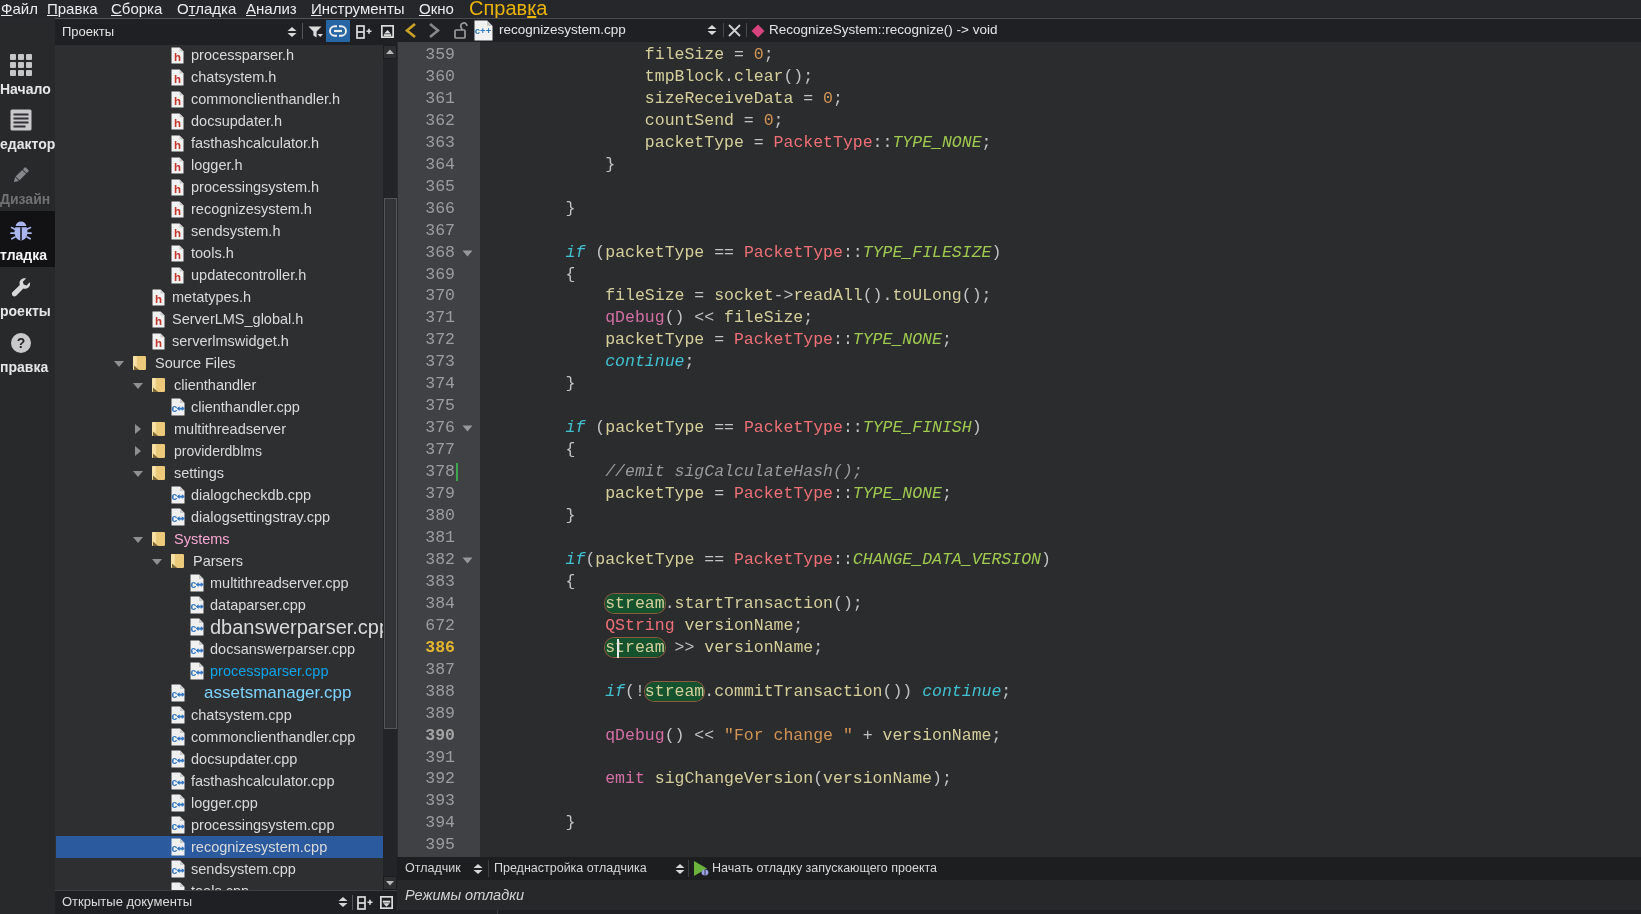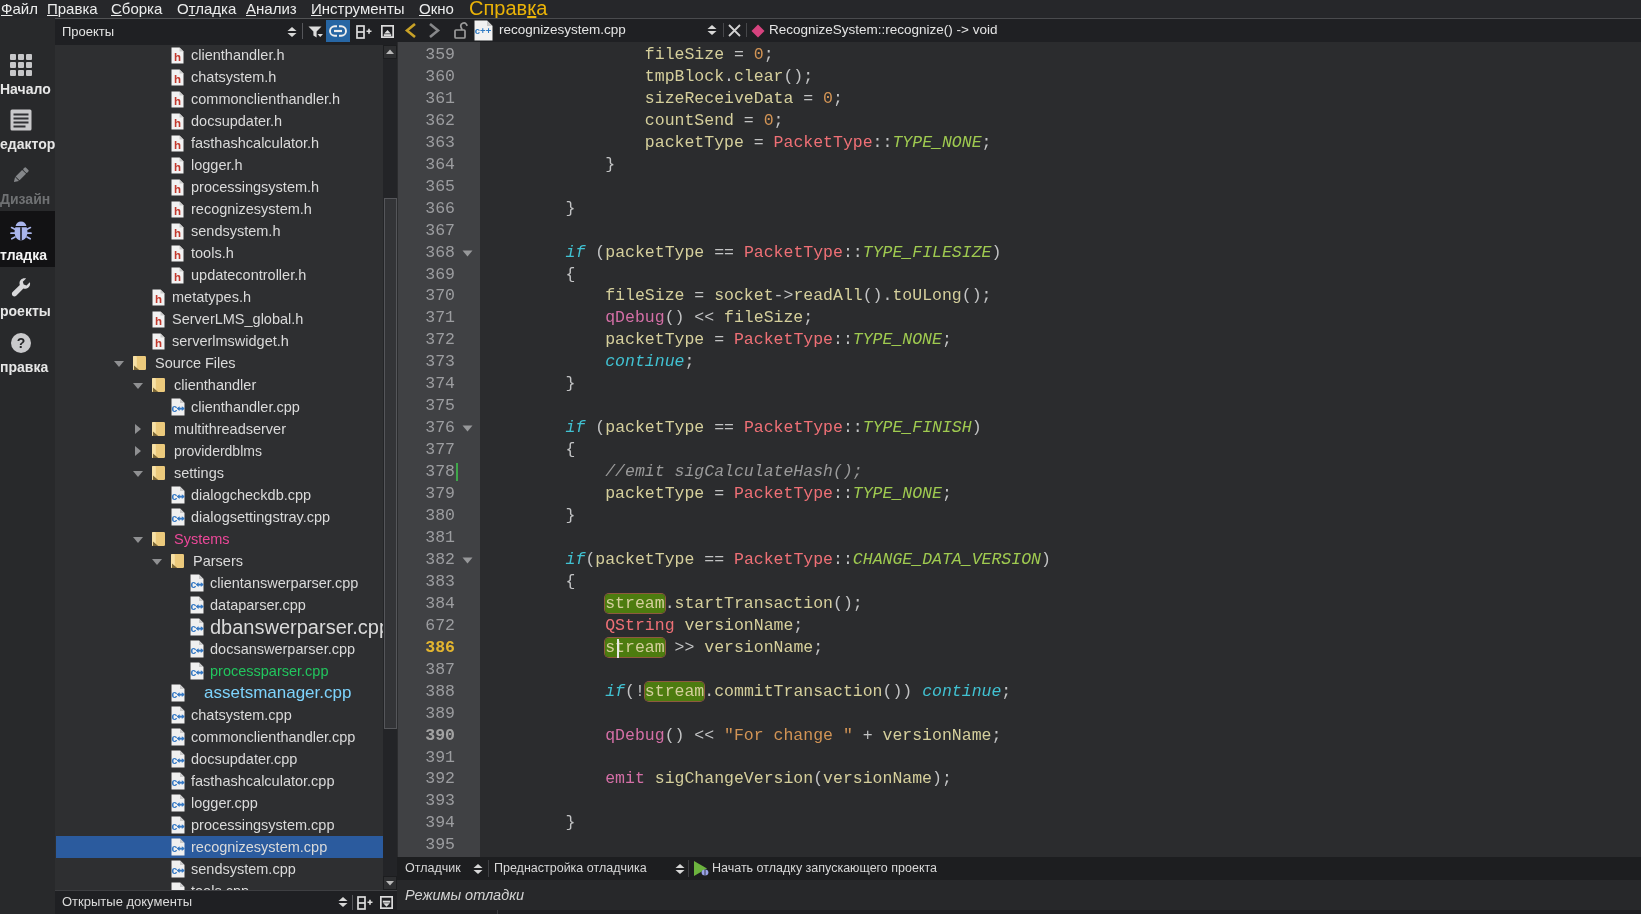--- a/index.html
+++ b/index.html
@@ -4,21 +4,21 @@
 html,body{width:1641px;height:914px;overflow:hidden;background:#2b2c2e;font-family:"Liberation Sans",sans-serif}
 .abs{position:absolute}
 .v{color:#d5cf9c}
 .p{color:#c2c3c4}
 .t{color:#ef7076}
 .e{color:#9fca50;font-style:italic}
 .k{color:#41c2d2;font-style:italic}
 .m{color:#d46fa6}
 .n{color:#d29455}
 .c{color:#9a9a9a;font-style:italic}
-.hl{background:#4d7c0f;box-shadow:0 0 0 1px #8e5a3e;border-radius:4px}
+.hl{background:#14532d;box-shadow:0 0 0 1px #8e5a3e;border-radius:9px}
 </style></head>
 <body>
 
 <div class="abs" style="left:0px;top:0px;width:1641px;height:18px;background:#26272a;"></div>
 <div class="abs" style="left:1px;top:0;height:18px;line-height:17px;font-size:15px;color:#eceded;"><u>Ф</u>айл</div>
 <div class="abs" style="left:47px;top:0;height:18px;line-height:17px;font-size:15px;color:#eceded;"><u>П</u>равка</div>
 <div class="abs" style="left:111px;top:0;height:18px;line-height:17px;font-size:15px;color:#eceded;"><u>С</u>борка</div>
 <div class="abs" style="left:177px;top:0;height:18px;line-height:17px;font-size:15px;color:#eceded;">О<u>т</u>ладка</div>
 <div class="abs" style="left:246px;top:0;height:18px;line-height:17px;font-size:15px;color:#eceded;"><u>А</u>нализ</div>
 <div class="abs" style="left:311px;top:0;height:18px;line-height:17px;font-size:15px;color:#eceded;"><u>И</u>нструменты</div>
@@ -107,21 +107,21 @@
     <path d="M3.2 8.6 L6.5 5 L9.8 8.6 Z" fill="#dcdcdc"></path>
     <rect x="2.8" y="9.2" width="7.4" height="1.9" fill="#dcdcdc"></rect>
   </svg>
 <div class="abs" style="left:55px;top:45px;width:328px;height:845px;background:#2e2f31;"></div>
 <div class="abs" style="left:56px;top:45px;width:327px;height:845px;overflow:hidden;">
 <svg class="abs" style="left:115px;top:2px" width="13" height="17">
       <path d="M0.5 0.5 H8.5 L12.5 4.5 V16.5 H0.5 Z" fill="#f2f2f2"></path>
       <path d="M8.5 0.5 L12.5 4.5 H8.5 Z" fill="#c9c9c9"></path>
       <text x="6.5" y="13.5" text-anchor="middle" font-family="Liberation Sans" font-weight="bold" font-size="11.5" fill="#c2382c">h</text>
     </svg>
-    <div class="abs" style="left:135px;top:-1px;height:22px;line-height:22px;font-size:14.5px;color:#dadada;white-space:nowrap;">clienthandler.h</div>
+    <div class="abs" style="left:135px;top:-1px;height:22px;line-height:22px;font-size:14.5px;color:#dadada;white-space:nowrap;">processparser.h</div>
 <svg class="abs" style="left:115px;top:24px" width="13" height="17">
       <path d="M0.5 0.5 H8.5 L12.5 4.5 V16.5 H0.5 Z" fill="#f2f2f2"></path>
       <path d="M8.5 0.5 L12.5 4.5 H8.5 Z" fill="#c9c9c9"></path>
       <text x="6.5" y="13.5" text-anchor="middle" font-family="Liberation Sans" font-weight="bold" font-size="11.5" fill="#c2382c">h</text>
     </svg>
     <div class="abs" style="left:135px;top:21px;height:22px;line-height:22px;font-size:14.5px;color:#dadada;white-space:nowrap;">chatsystem.h</div>
 <svg class="abs" style="left:115px;top:46px" width="13" height="17">
       <path d="M0.5 0.5 H8.5 L12.5 4.5 V16.5 H0.5 Z" fill="#f2f2f2"></path>
       <path d="M8.5 0.5 L12.5 4.5 H8.5 Z" fill="#c9c9c9"></path>
       <text x="6.5" y="13.5" text-anchor="middle" font-family="Liberation Sans" font-weight="bold" font-size="11.5" fill="#c2382c">h</text>
@@ -266,39 +266,39 @@
     </svg>
     <div class="abs" style="left:135px;top:461px;height:22px;line-height:22px;font-size:14.5px;color:#dadada;white-space:nowrap;">dialogsettingstray.cpp</div>
 <svg class="abs" style="left:77px;top:492px" width="10" height="6">
       <path d="M0 0 H10 L5 6 Z" fill="#8f9092"></path>
     </svg>
     <svg class="abs" style="left:96px;top:487px" width="13" height="14">
       <rect x="0" y="0" width="13" height="14" rx="1.2" fill="#ecca7c"></rect>
       <rect x="0" y="0" width="3.8" height="14" rx="1" fill="#f7e1a6"></rect>
       <path d="M1 14 L6.2 14 L1 9.6 Z" fill="#7a6636"></path>
     </svg>
-    <div class="abs" style="left:118px;top:483px;height:22px;line-height:22px;font-size:14.5px;color:#ec4899;white-space:nowrap;">Systems</div>
+    <div class="abs" style="left:118px;top:483px;height:22px;line-height:22px;font-size:14.5px;color:#f9a8d4;white-space:nowrap;">Systems</div>
 <svg class="abs" style="left:96px;top:514px" width="10" height="6">
       <path d="M0 0 H10 L5 6 Z" fill="#8f9092"></path>
     </svg>
     <svg class="abs" style="left:115px;top:509px" width="13" height="14">
       <rect x="0" y="0" width="13" height="14" rx="1.2" fill="#ecca7c"></rect>
       <rect x="0" y="0" width="3.8" height="14" rx="1" fill="#f7e1a6"></rect>
       <path d="M1 14 L6.2 14 L1 9.6 Z" fill="#7a6636"></path>
     </svg>
     <div class="abs" style="left:137px;top:505px;height:22px;line-height:22px;font-size:14.5px;color:#dadada;white-space:nowrap;text-align:right;">Parsers</div>
 <svg class="abs" style="left:134px;top:529px" width="14" height="18">
       <path d="M0.5 0.5 H9 L13.5 5 V17.5 H0.5 Z" fill="#f0f0f0"></path>
       <path d="M9 0.5 L13.5 5 H9 Z" fill="#c9c9c9"></path>
       <text x="0.6" y="14" font-family="Liberation Sans" font-weight="bold" font-size="10.5" fill="#3579c4">c</text>
       <path d="M5.6 10.6 l3 -2.3 v4.6 Z" fill="#3579c4"></path>
       <path d="M13.8 10.6 l-3 -2.3 v4.6 Z" fill="#3579c4"></path>
       <rect x="7" y="9.7" width="5.4" height="1.9" fill="#3579c4"></rect>
     </svg>
-    <div class="abs" style="left:154px;top:527px;height:22px;line-height:22px;font-size:14.5px;color:#dadada;white-space:nowrap;">clientanswerparser.cpp</div>
+    <div class="abs" style="left:154px;top:527px;height:22px;line-height:22px;font-size:14.5px;color:#dadada;white-space:nowrap;">multithreadserver.cpp</div>
 <svg class="abs" style="left:134px;top:551px" width="14" height="18">
       <path d="M0.5 0.5 H9 L13.5 5 V17.5 H0.5 Z" fill="#f0f0f0"></path>
       <path d="M9 0.5 L13.5 5 H9 Z" fill="#c9c9c9"></path>
       <text x="0.6" y="14" font-family="Liberation Sans" font-weight="bold" font-size="10.5" fill="#3579c4">c</text>
       <path d="M5.6 10.6 l3 -2.3 v4.6 Z" fill="#3579c4"></path>
       <path d="M13.8 10.6 l-3 -2.3 v4.6 Z" fill="#3579c4"></path>
       <rect x="7" y="9.7" width="5.4" height="1.9" fill="#3579c4"></rect>
     </svg>
     <div class="abs" style="left:154px;top:549px;height:22px;line-height:22px;font-size:14.5px;color:#dadada;white-space:nowrap;">dataparser.cpp</div>
 <svg class="abs" style="left:134px;top:573px" width="14" height="18">
@@ -320,21 +320,21 @@
     </svg>
     <div class="abs" style="left:154px;top:593px;height:22px;line-height:22px;font-size:14.5px;color:#dadada;white-space:nowrap;">docsanswerparser.cpp</div>
 <svg class="abs" style="left:134px;top:617px" width="14" height="18">
       <path d="M0.5 0.5 H9 L13.5 5 V17.5 H0.5 Z" fill="#f0f0f0"></path>
       <path d="M9 0.5 L13.5 5 H9 Z" fill="#c9c9c9"></path>
       <text x="0.6" y="14" font-family="Liberation Sans" font-weight="bold" font-size="10.5" fill="#3579c4">c</text>
       <path d="M5.6 10.6 l3 -2.3 v4.6 Z" fill="#3579c4"></path>
       <path d="M13.8 10.6 l-3 -2.3 v4.6 Z" fill="#3579c4"></path>
       <rect x="7" y="9.7" width="5.4" height="1.9" fill="#3579c4"></rect>
     </svg>
-    <div class="abs" style="left:154px;top:615px;height:22px;line-height:22px;font-size:14.5px;color:#22c55e;white-space:nowrap;">processparser.cpp</div>
+    <div class="abs" style="left:154px;top:615px;height:22px;line-height:22px;font-size:14.5px;color:#0ea5e9;white-space:nowrap;">processparser.cpp</div>
 <svg class="abs" style="left:115px;top:639px" width="14" height="18">
       <path d="M0.5 0.5 H9 L13.5 5 V17.5 H0.5 Z" fill="#f0f0f0"></path>
       <path d="M9 0.5 L13.5 5 H9 Z" fill="#c9c9c9"></path>
       <text x="0.6" y="14" font-family="Liberation Sans" font-weight="bold" font-size="10.5" fill="#3579c4">c</text>
       <path d="M5.6 10.6 l3 -2.3 v4.6 Z" fill="#3579c4"></path>
       <path d="M13.8 10.6 l-3 -2.3 v4.6 Z" fill="#3579c4"></path>
       <rect x="7" y="9.7" width="5.4" height="1.9" fill="#3579c4"></rect>
     </svg>
     <div class="abs" style="left:148px;top:637px;height:22px;line-height:22px;font-size:17px;color:#7dd3fc;white-space:nowrap;">assetsmanager.cpp</div>
 <svg class="abs" style="left:115px;top:661px" width="14" height="18">

